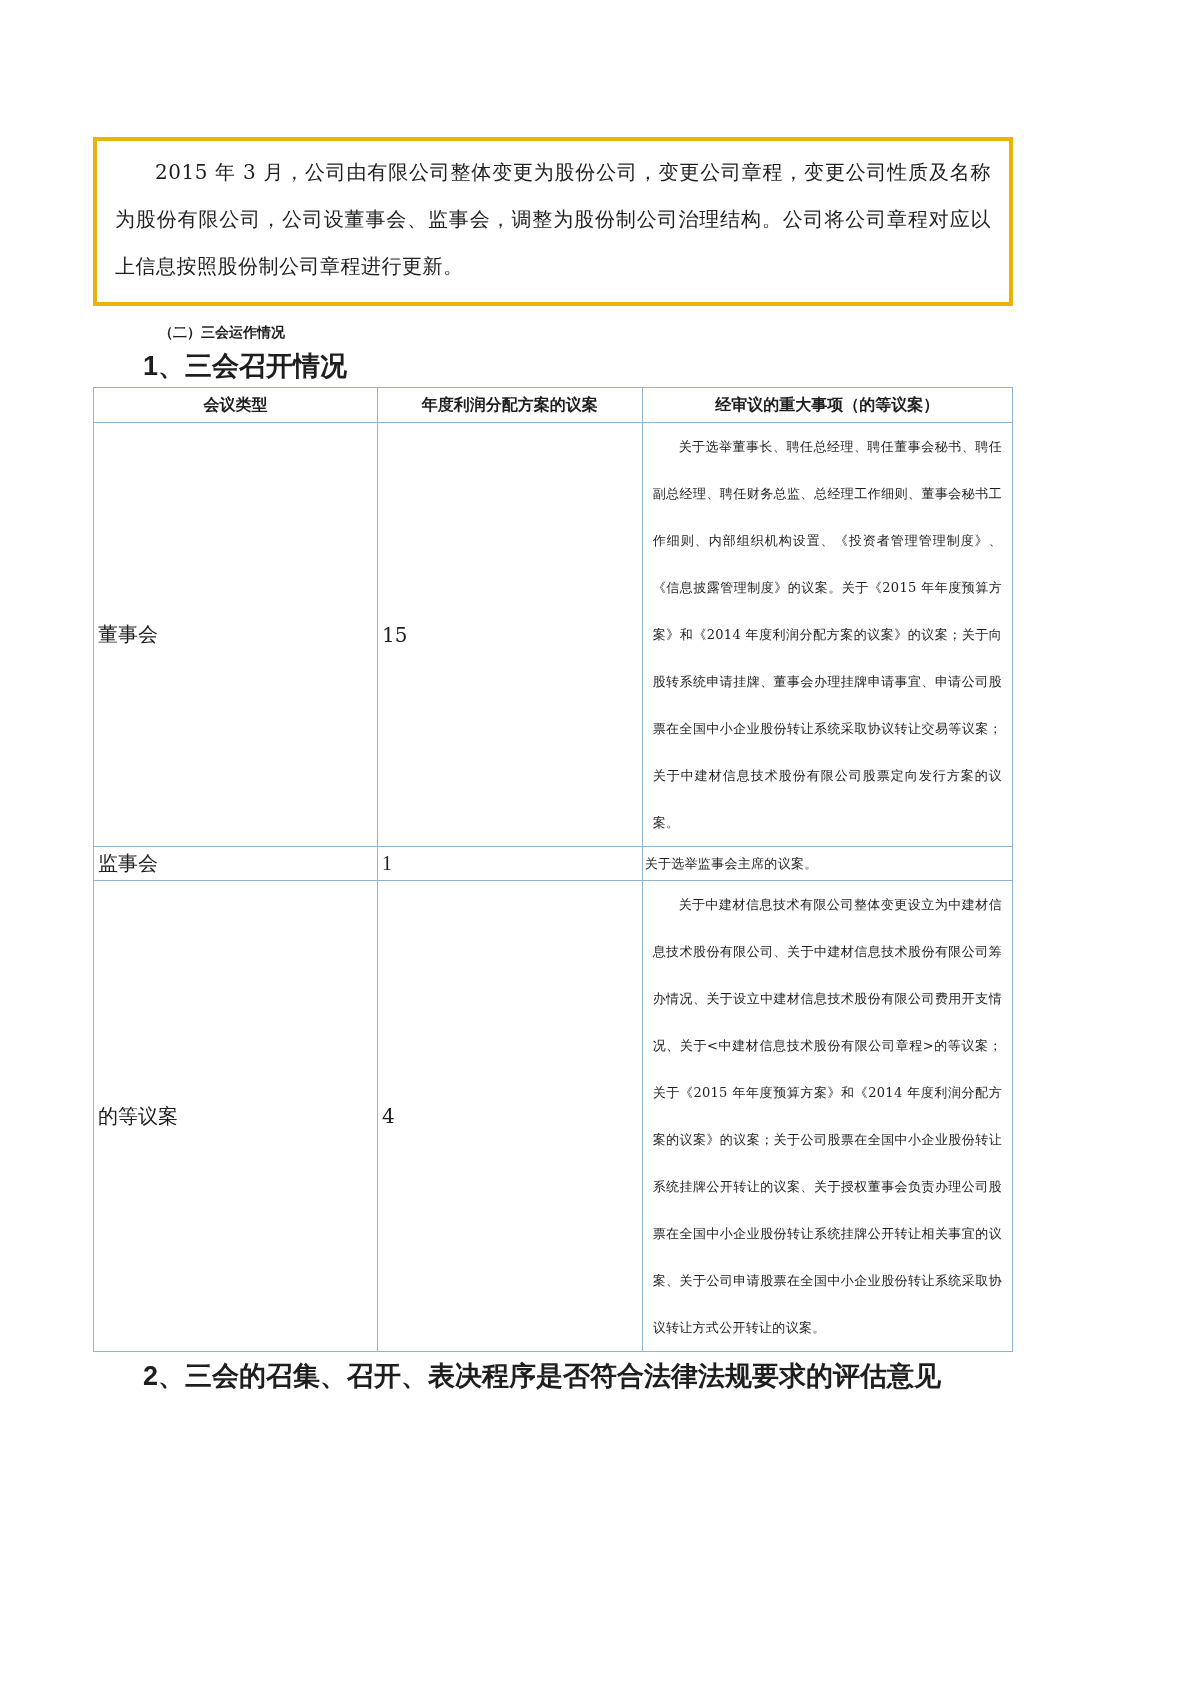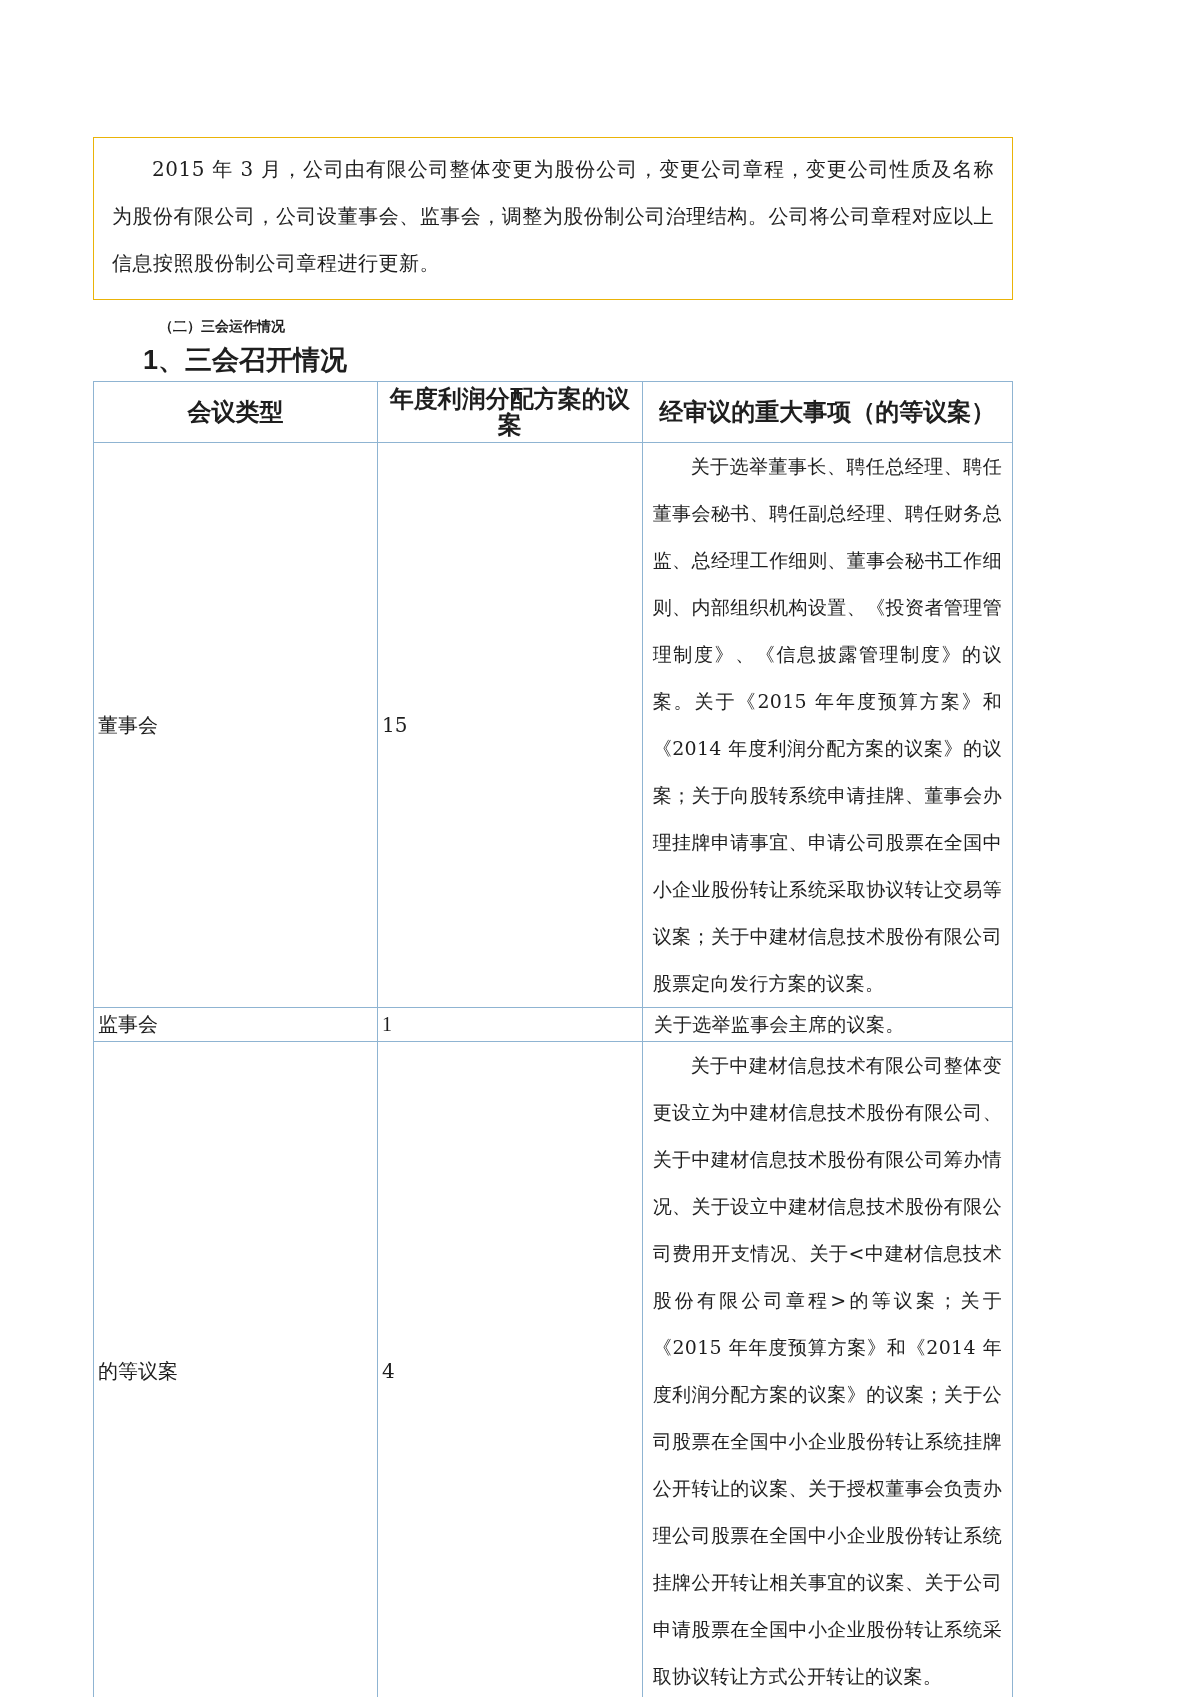--- a/index.html
+++ b/index.html
@@ -11,21 +11,21 @@
     font-family: "DejaVu Serif", "Liberation Serif", serif;
     position: relative;
   }
   .content {
     position: absolute;
     left: 93px;
     top: 137px;
     width: 920px;
   }
   .box {
-    border: 1px solid #eab308;
+    border: 4px solid #eab308;
     box-sizing: border-box;
   }
   .intro-box {
     padding: 8px 18px 12px 18px;
     font-size: 20px;
     line-height: 47px;
     text-align: justify;
     text-indent: 2em;
     letter-spacing: 0.5px;
   }
@@ -48,45 +48,45 @@
     border-collapse: collapse;
     table-layout: fixed;
   }
   table.meetings th, table.meetings td {
     border: 1px solid #8fb4d2;
     box-sizing: border-box;
   }
   table.meetings th {
     font-family: "Liberation Sans", "DejaVu Sans", sans-serif;
     font-weight: bold;
-    font-size: 24px;
+    font-size: 16px;
     padding: 4px 2px;
     text-align: center;
     line-height: 26px;
   }
   td.cell-type, td.cell-count {
     text-align: left;
     vertical-align: middle;
     font-size: 20px;
     padding: 2px 4px;
   }
   td.cell-matters {
     vertical-align: top;
     text-align: justify;
-    font-size: 19px;
+    font-size: 13px;
     line-height: 47px;
     padding: 0 10px;
     text-indent: 2em;
     letter-spacing: 0.3px;
   }
   
   tr.row-compact td.cell-matters {
     text-indent: 0;
     line-height: 31px;
-    padding: 1px 11px;
+    padding: 1px 2px;
   }
   tr.row-compact td.cell-type, tr.row-compact td.cell-count {
     padding: 1px 4px;
     font-family: Liberation Serif, serif;
   }
 </style>
 </head>
 <body>
 
 <div class="content">

